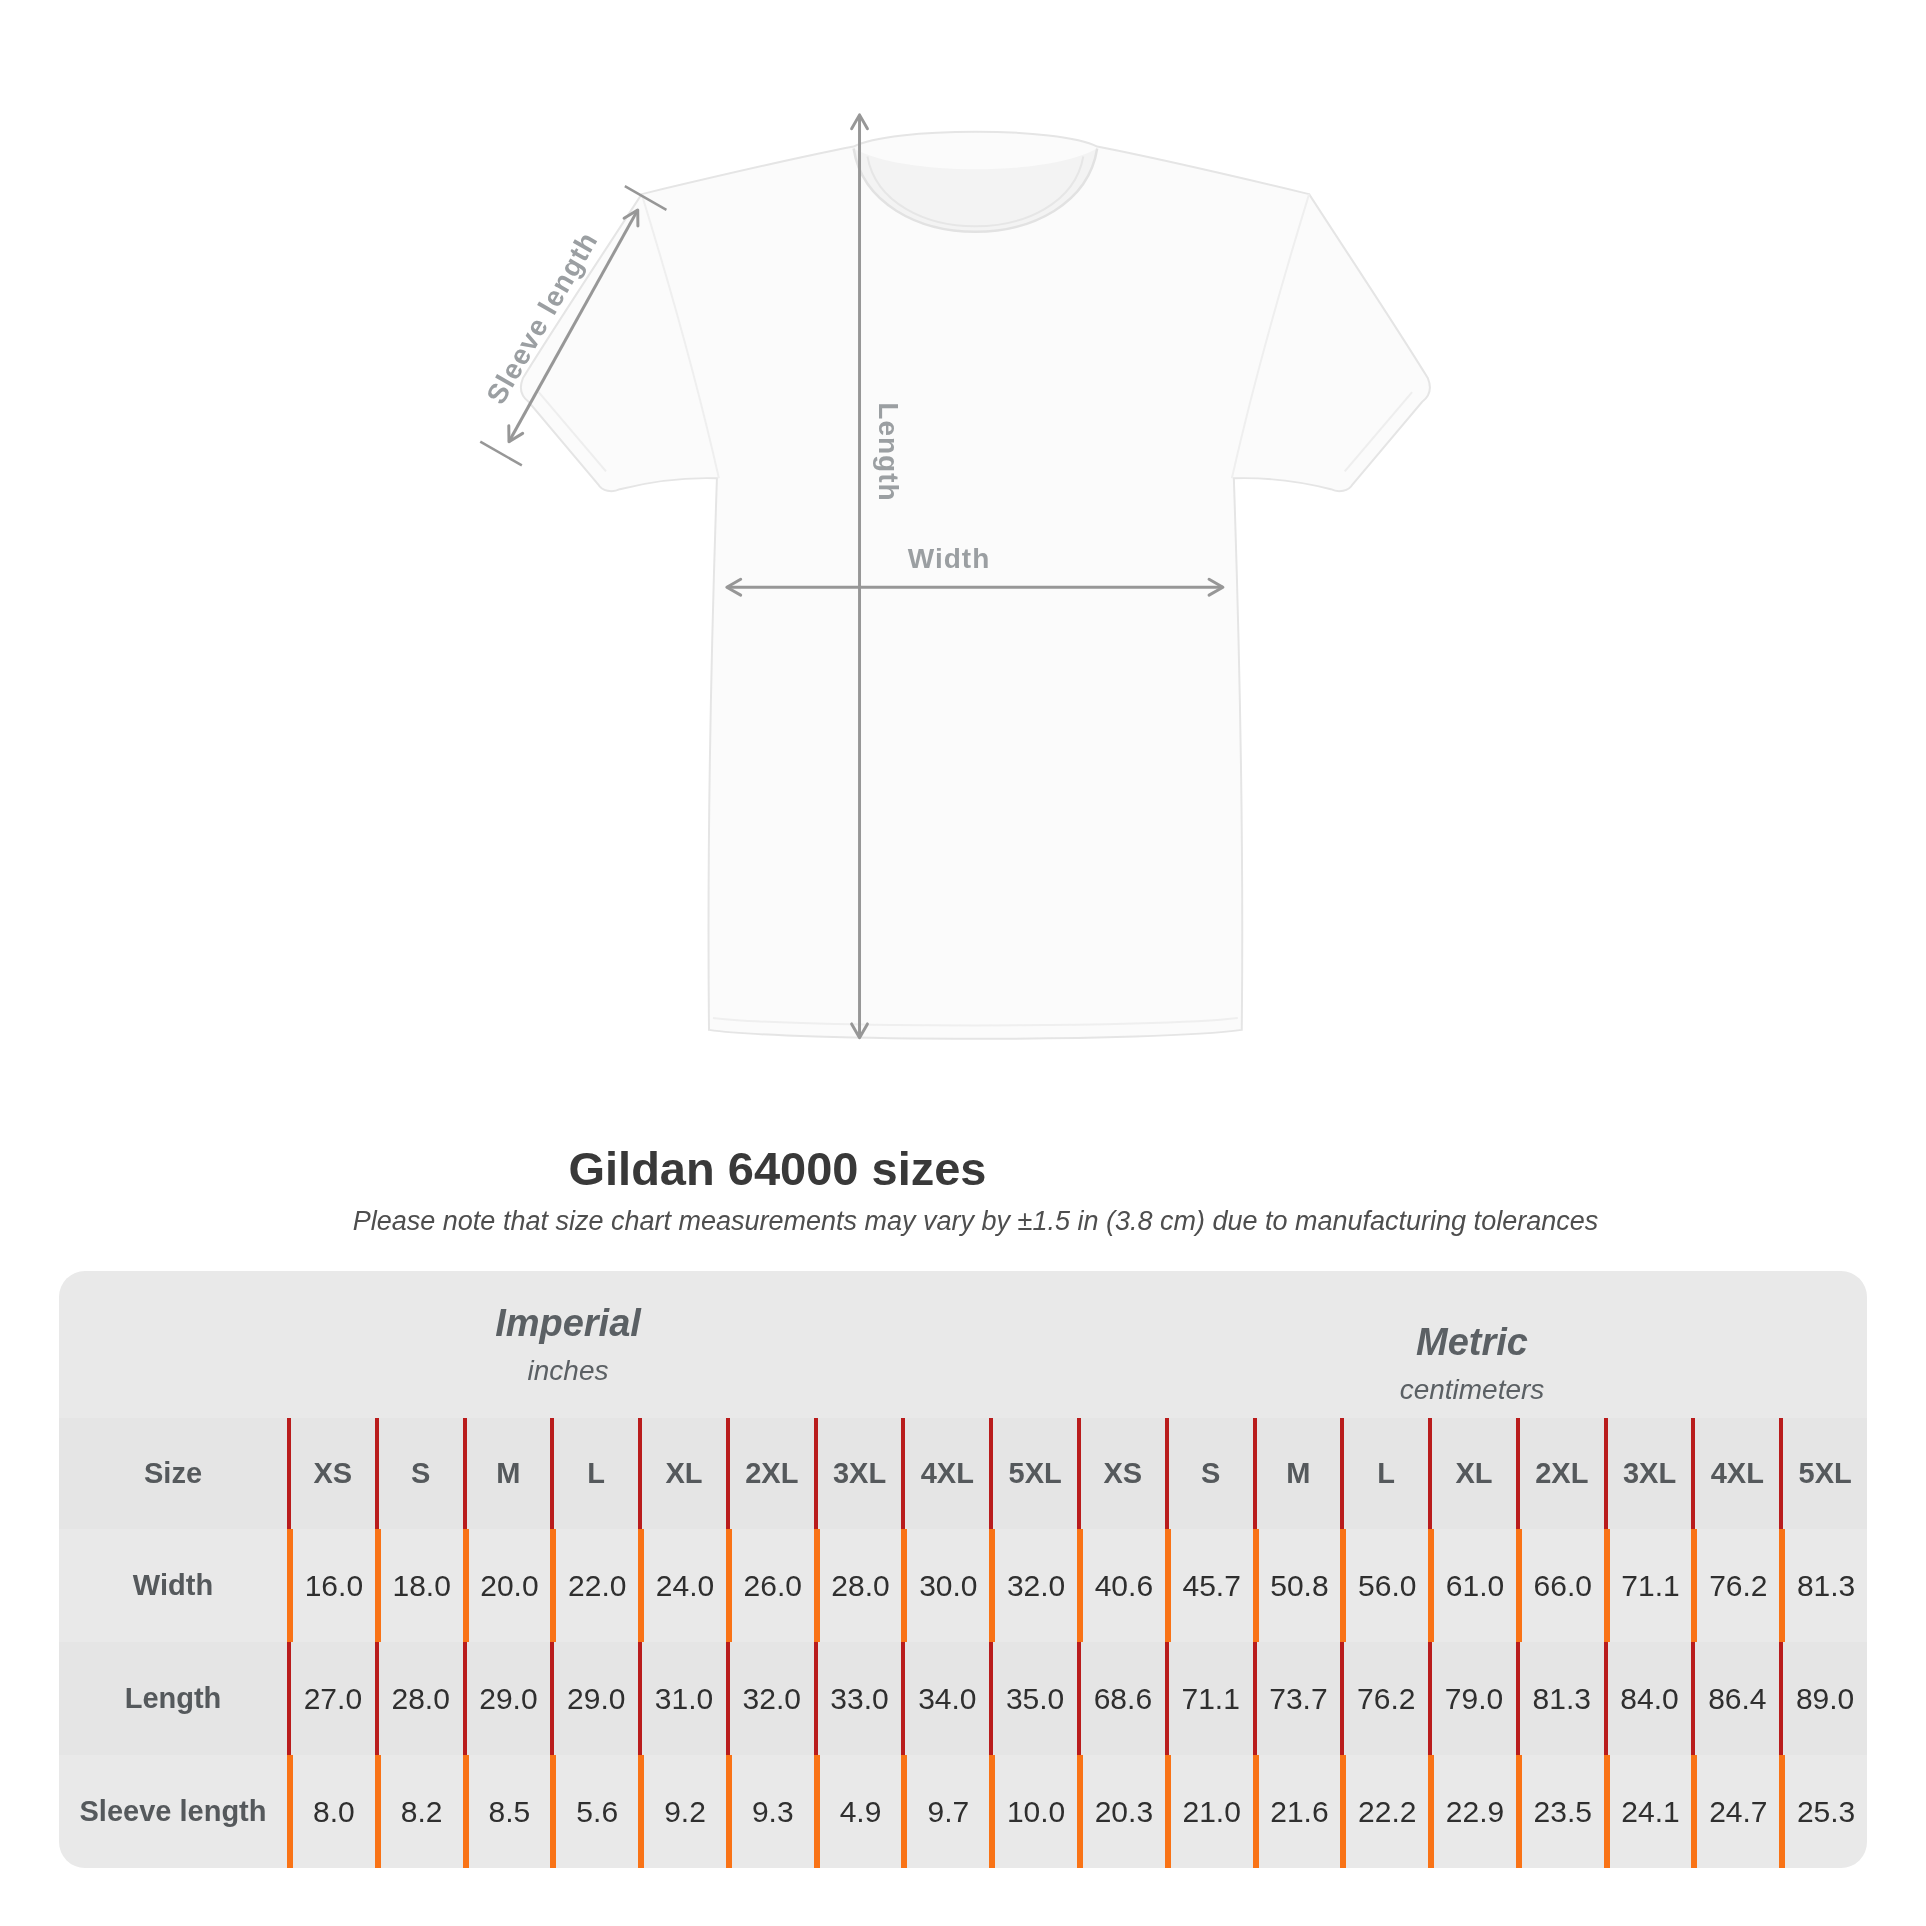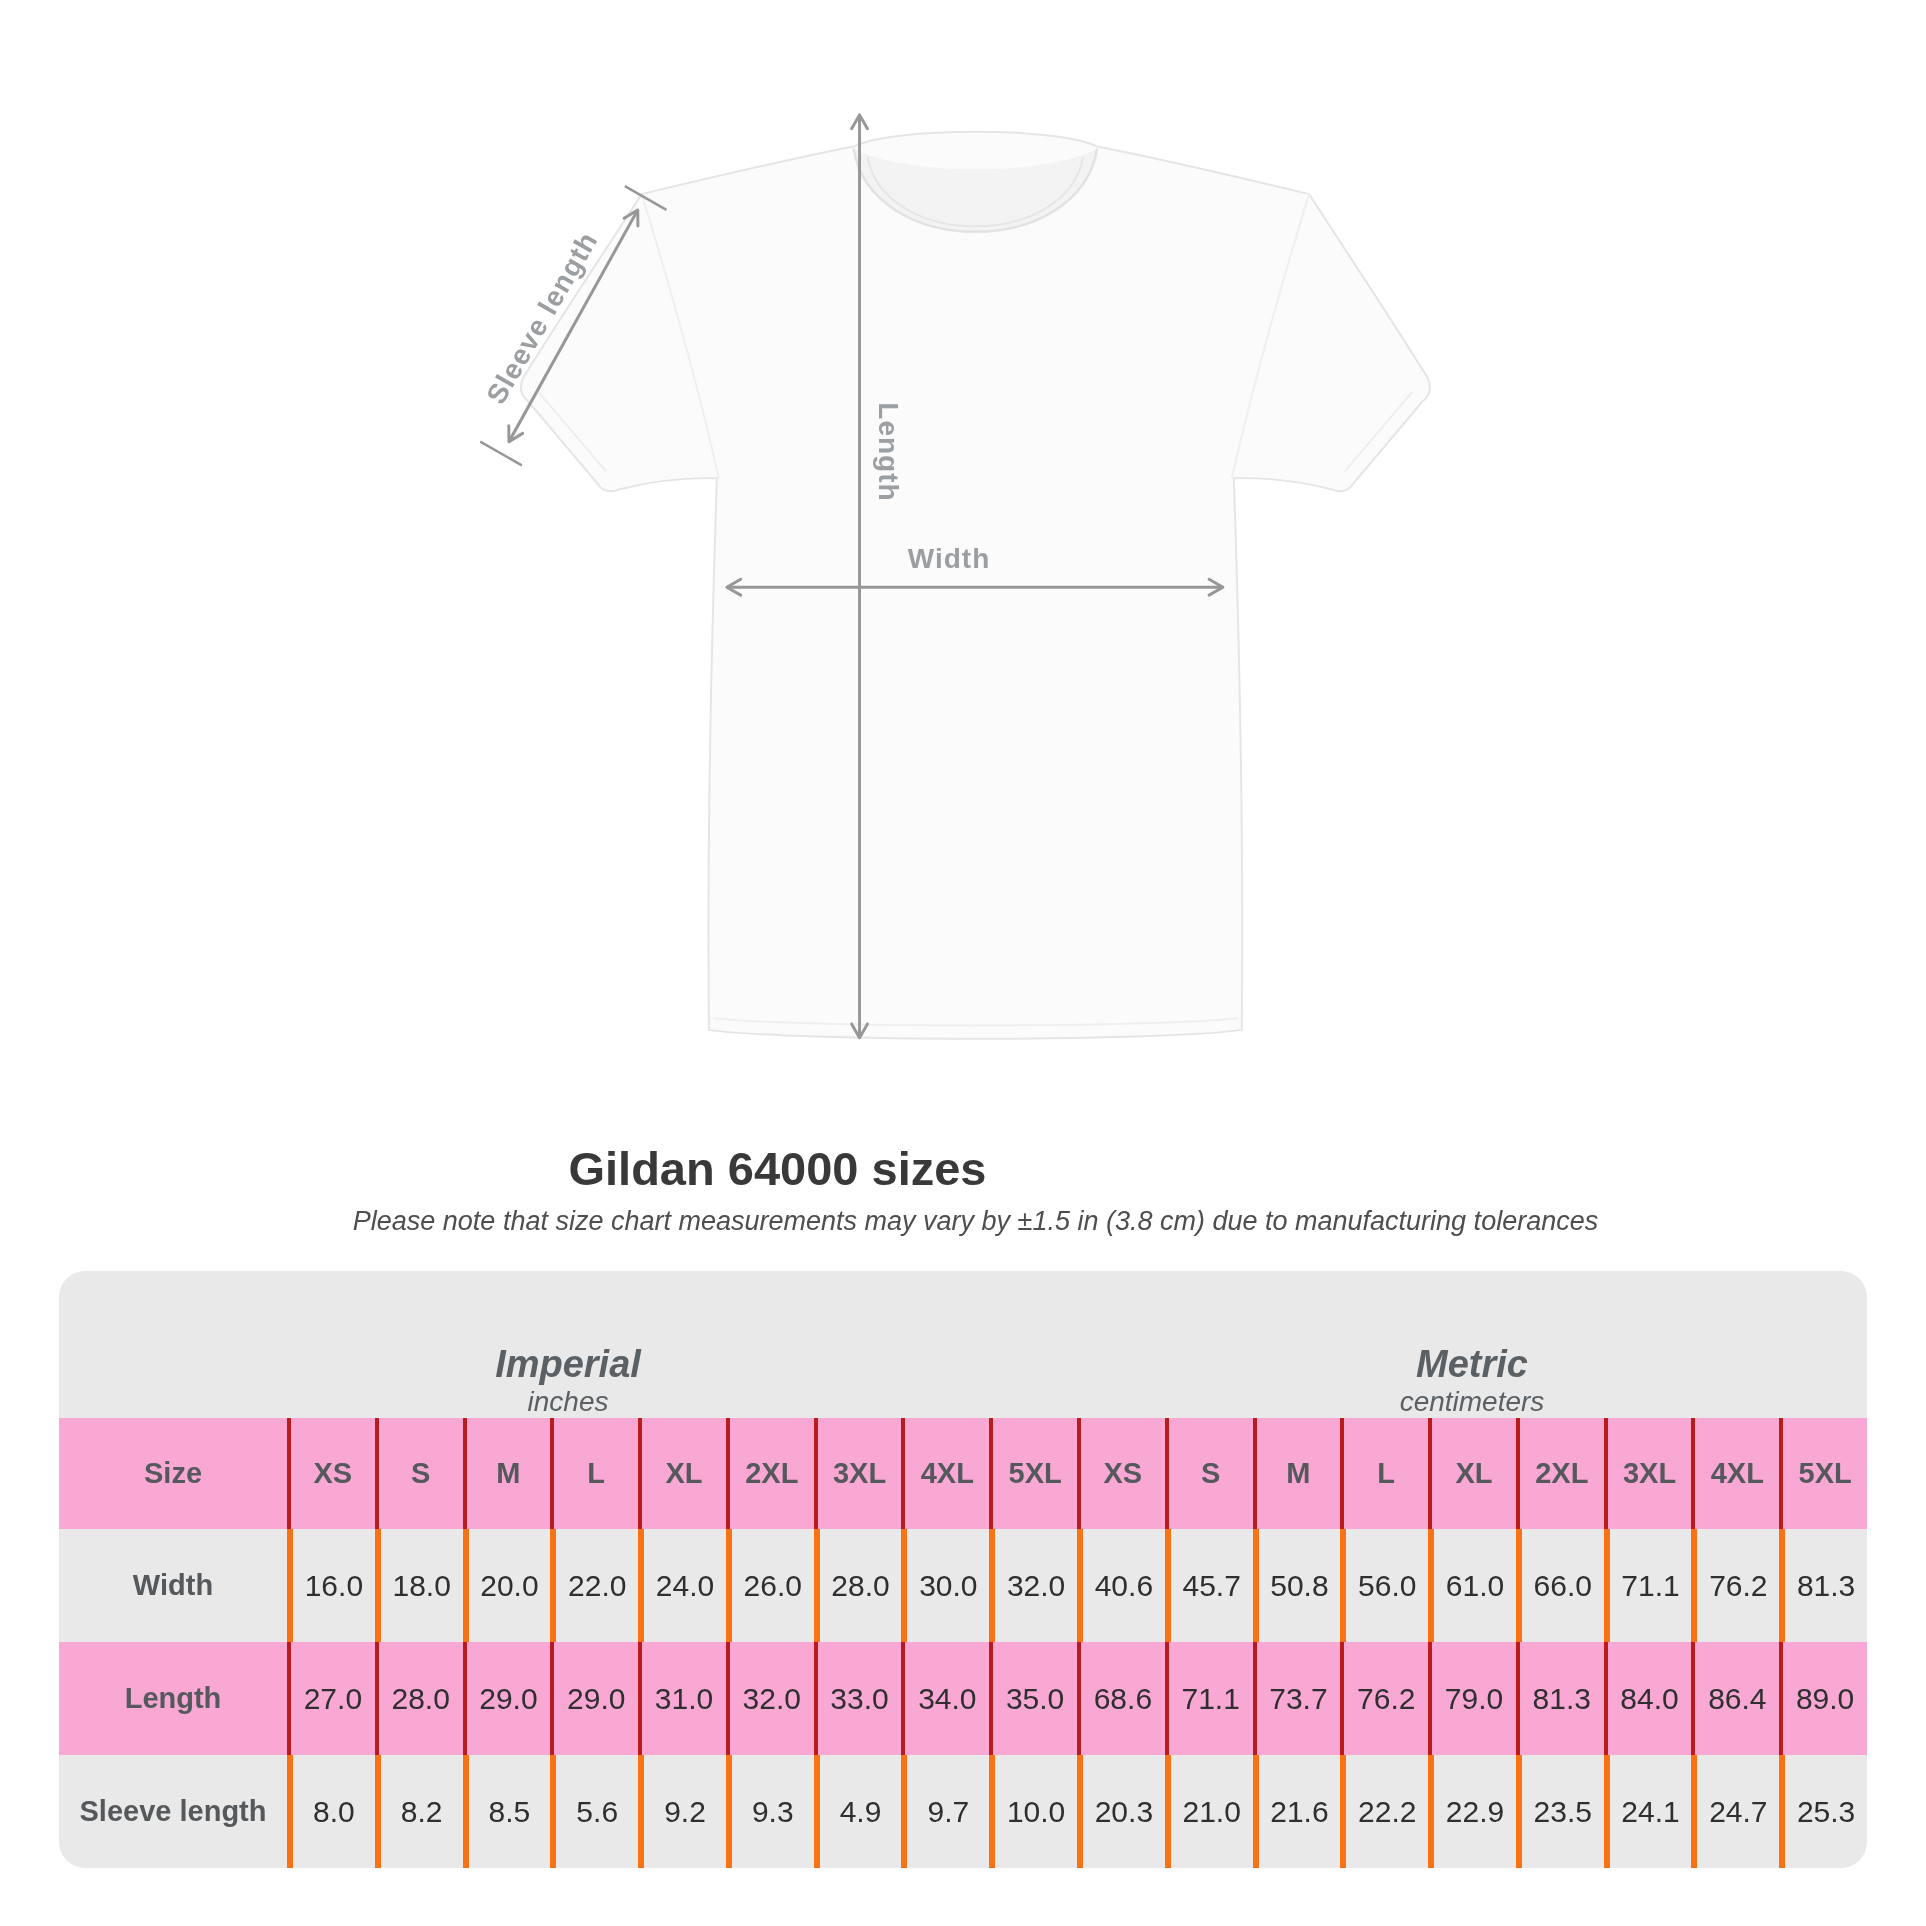--- a/index.html
+++ b/index.html
@@ -25,28 +25,28 @@
   .chart-note{
     position:absolute;left:12px;top:1206px;width:1927px;text-align:center;
     font-size:27px;font-style:italic;color:#4e4e4e;
   }
   
   .sizetable{position:absolute;left:59px;top:1271px;width:1808px;}
   .trow{display:grid;grid-template-columns:228px repeat(18,1fr);}
   .thead{
     background:#e9e9e9;border-radius:26px 26px 0 0;height:147px;
   }
-  .hgroup{display:flex;flex-direction:column;align-items:center;justify-content:flex-end;}
+  .hgroup{display:flex;flex-direction:column;align-items:center;justify-content:center;gap:10px;}
   .hg1{grid-column:1 / 11;}
   .hg2{grid-column:11 / 20;margin-top:37px;}
   .hname{font-size:38px;font-weight:bold;font-style:italic;color:#5b6064;}
   .hunit{font-size:28px;font-style:italic;color:#5b6064;}
   .row-size{height:111px;background:#ffffff;}
   .row-data{height:113px;}
-  .row-white{background:#f9a8d4;text-align:center;}
+  .row-white{background:#e5e5e5;text-align:center;}
   .row-gray{background:#e9e9e9;}
   .row-last{border-radius:0 0 26px 26px;}
   .cell{
     display:flex;align-items:center;justify-content:center;
     font-size:30px;color:#2f2f2f;
   }
   .cell.label{font-weight:bold;color:#55595c;font-size:29px;}
   .cell.sz{font-weight:bold;color:#55595c;font-size:29px;}
   .row-white .cell + .cell{border-left:4px solid #b91c1c;}
   .row-gray  .cell + .cell{border-left:6px solid #f97316;}

